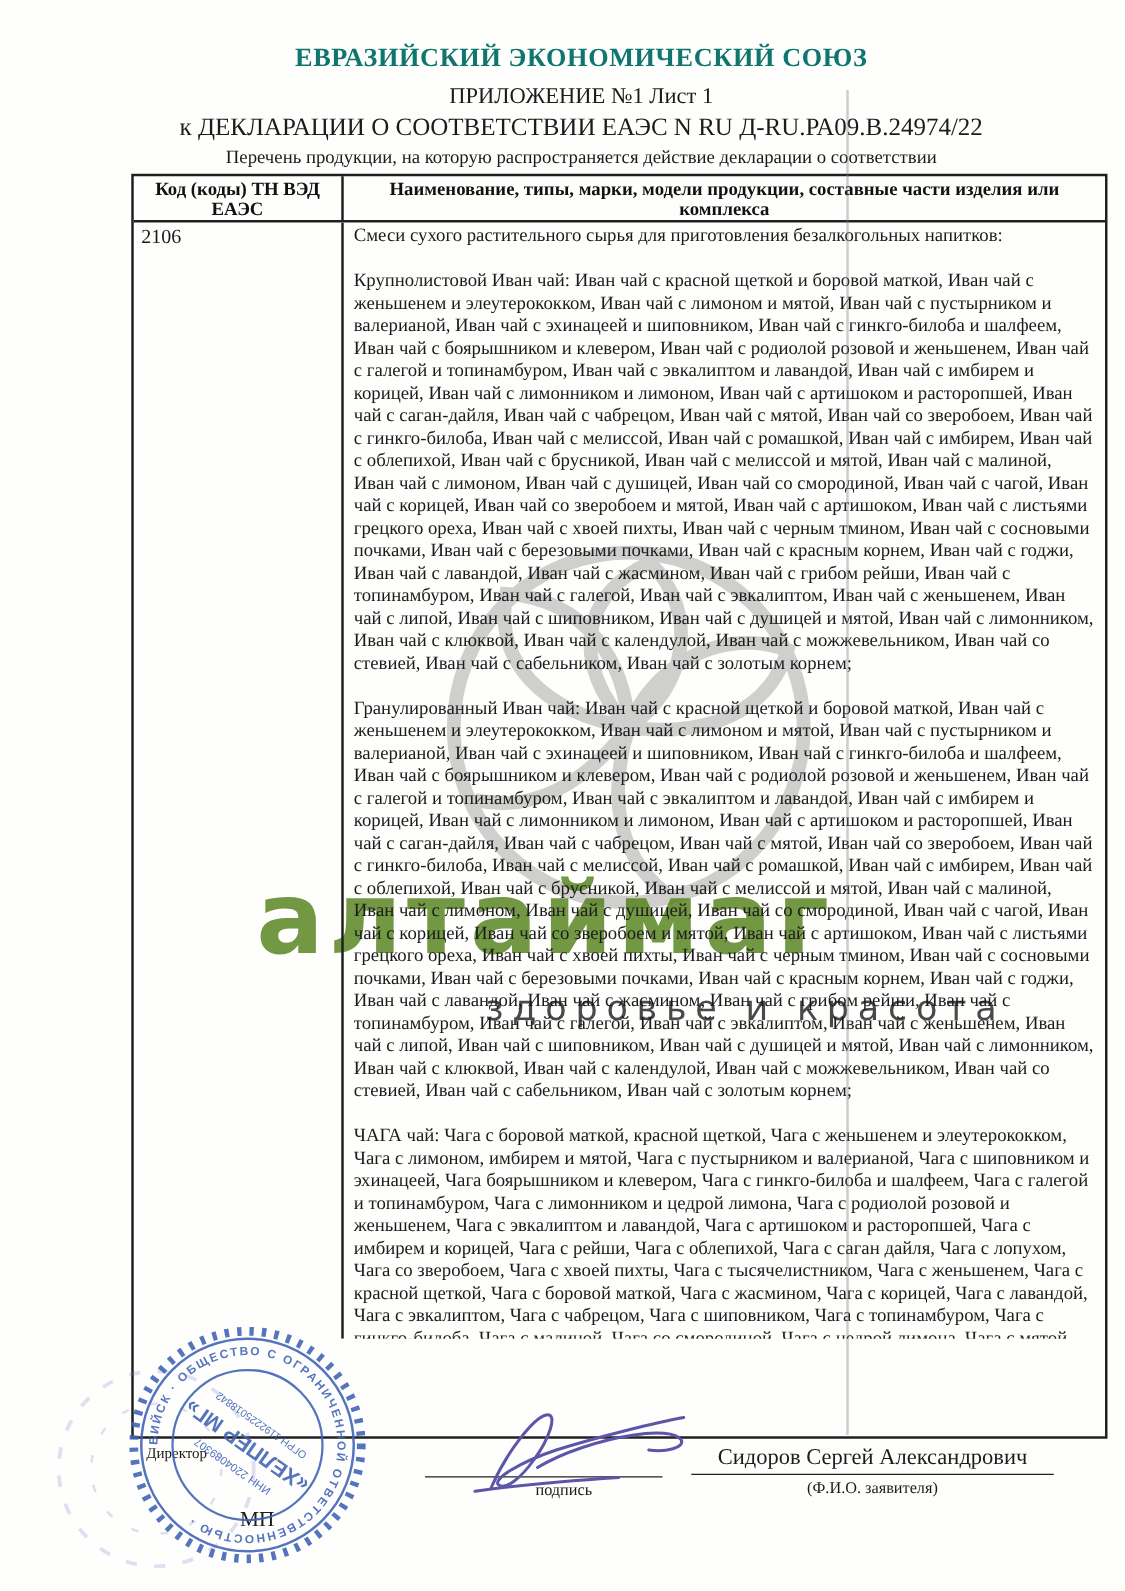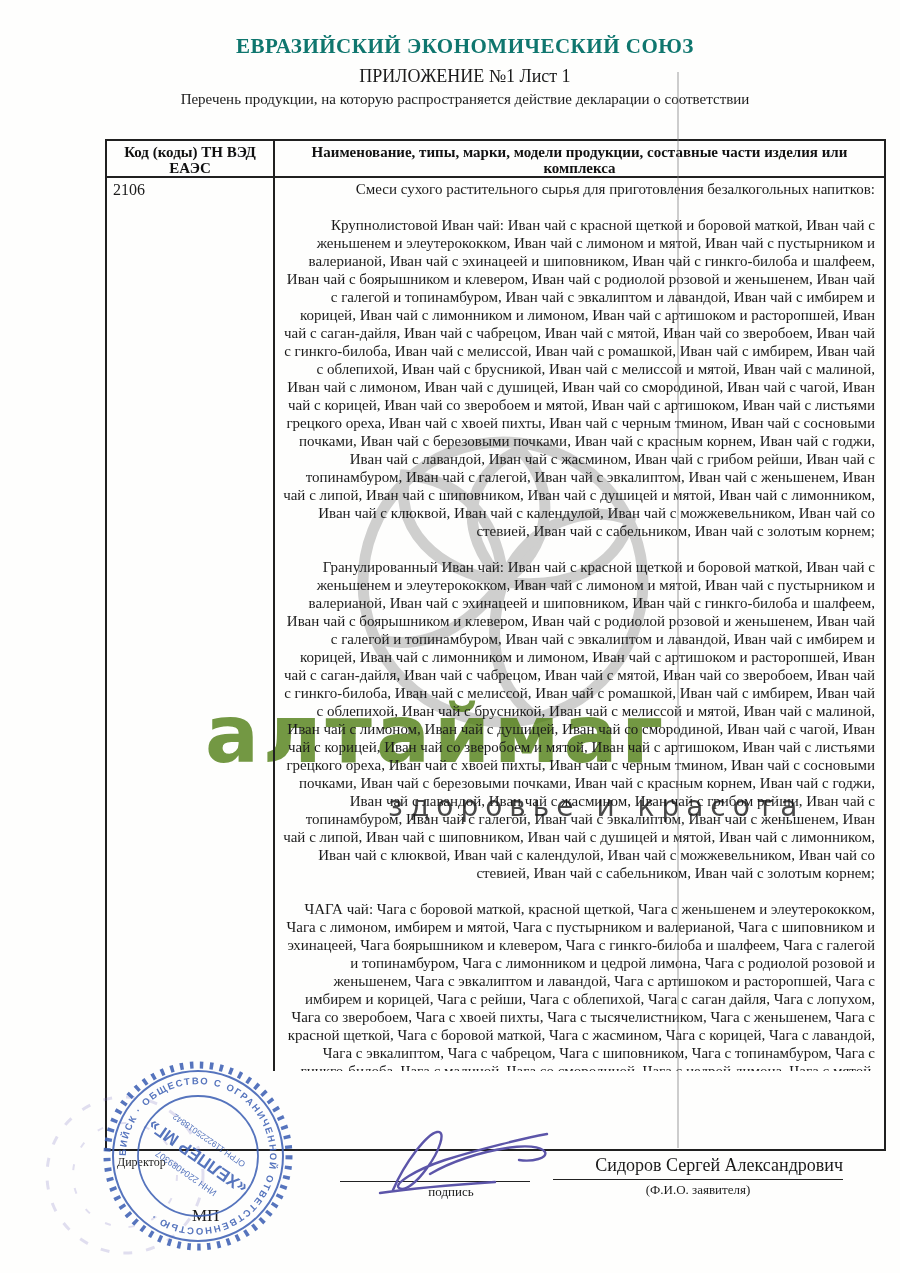--- a/index.html
+++ b/index.html
@@ -24,29 +24,29 @@
         background:rgba(125,125,125,.38);z-index:4;}
   
   .tbl{position:absolute;left:105px;top:139px;width:777px;height:1008px;
        border:2px solid #202020;z-index:2;background:transparent;}
   .thead{display:flex;border-bottom:2px solid #202020;}
   .th{font-weight:bold;font-size:15px;text-align:center;padding:3px 4px 0;line-height:16px;color:#111;}
   .c1{width:168px;border-right:2px solid #202020;box-sizing:border-box;flex:none;}
   .c2{flex:1;}
   .tbody{display:flex;height:893px;overflow:hidden;}
   .td1{font-size:16px;padding:3px 6px;box-sizing:border-box;}
-  .td2{font-size:15px;line-height:18px;padding:2px 9px 0 8px;text-align:right;}
+  .td2{font-size:15px;line-height:18px;padding:2px 9px 0 8px;text-align:left;}
   .td2 p{margin:0 0 18px 0;}
   .td2 p:last-child{margin:0;}
   
   .director{position:absolute;left:117px;top:1155px;font-size:12px;z-index:6;}
   .mp{position:absolute;left:192px;top:1206px;font-size:17px;z-index:6;}
   .sig-line{position:absolute;left:340px;top:1181px;width:190px;border-top:1.5px solid #222;z-index:5;}
   .sig-label{position:absolute;left:356px;top:1184px;width:190px;text-align:center;font-size:13px;z-index:5;}
-  .fio{position:absolute;left:553px;top:1155px;width:290px;text-align:right;font-size:18px;z-index:5;}
+  .fio{position:absolute;left:553px;top:1155px;width:290px;text-align:center;font-size:18px;z-index:5;}
   .fio-line{position:absolute;left:553px;top:1179px;width:290px;border-top:1.5px solid #222;z-index:5;}
   .fio-label{position:absolute;left:553px;top:1182px;width:290px;text-align:center;font-size:13px;z-index:5;}
   .signature{position:absolute;left:375px;top:1122px;z-index:6;}
   .stamp{position:absolute;left:100px;top:1058px;z-index:7;opacity:.88;}
   .ghost{position:absolute;left:40px;top:1080px;z-index:5;opacity:.22;}
 </style>
 </head>
 <body>
 
 <div class="page">
@@ -59,20 +59,21 @@
       <path d="M168,162 C230,170 280,150 295,100 C240,80 185,115 168,162 Z"></path>
       <path d="M168,162 C150,220 160,270 205,300 M168,162 C130,210 90,230 45,220"></path>
     </g>
   </svg>
   <div class="wm wm-brand">алтаймаг</div>
   <div class="wm wm-tag">здоровье и красота</div>
 
   <div class="hdr">
     <div class="t1">ЕВРАЗИЙСКИЙ ЭКОНОМИЧЕСКИЙ СОЮЗ</div>
     <div class="t2">ПРИЛОЖЕНИЕ №1 Лист 1</div>
+    <div class="t3">к ДЕКЛАРАЦИИ  О СООТВЕТСТВИИ ЕАЭС N RU Д-RU.РА09.В.24974/22</div>
     <div class="t4">Перечень продукции, на которую распространяется действие декларации о соответствии</div>
   </div>
 
   <div class="fold"></div>
 
   <div class="tbl">
     <div class="thead">
       <div class="th c1">Код (коды) ТН ВЭД ЕАЭС</div>
       <div class="th c2">Наименование, типы, марки, модели продукции, составные части изделия или комплекса</div>
     </div>

